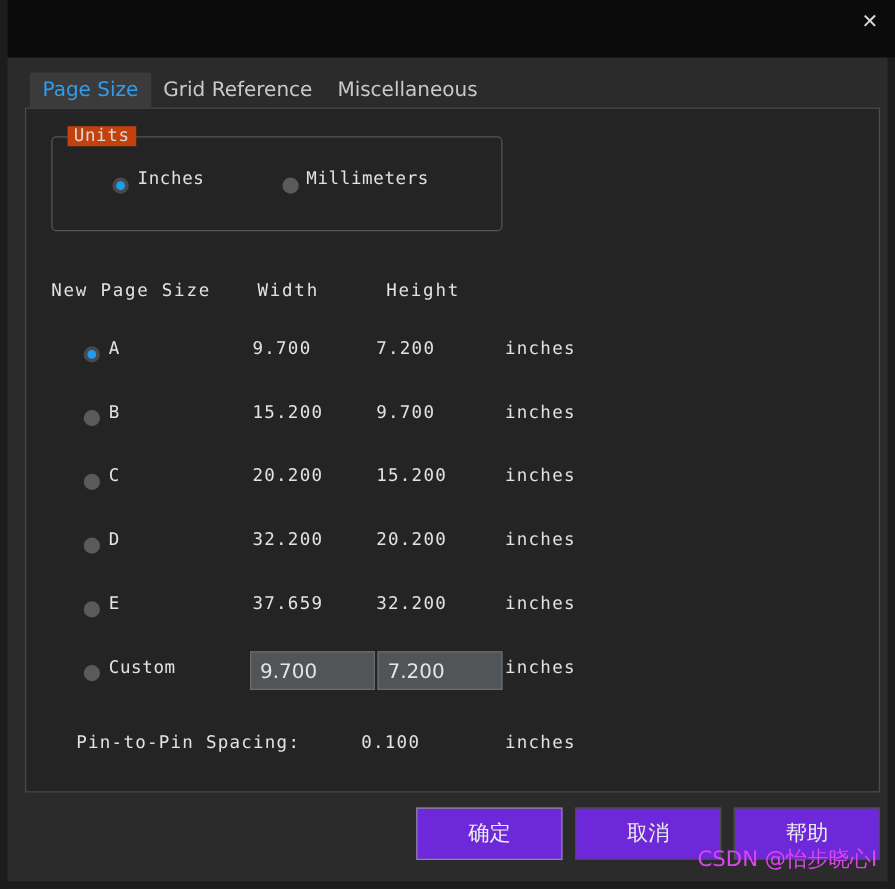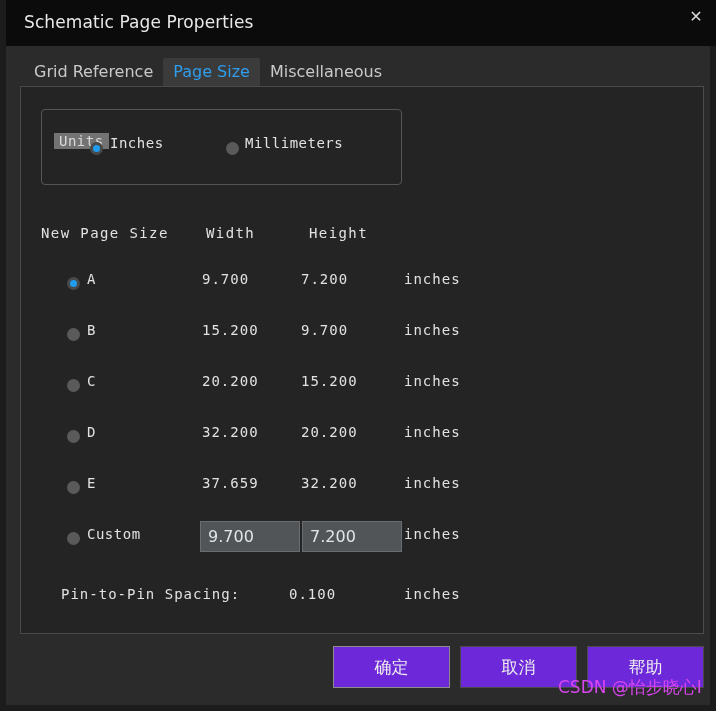--- a/index.html
+++ b/index.html
@@ -104,27 +104,26 @@
     width: 361px;
     height: 76px;
     border: 1px solid #555;
     border-radius: 4px;
     box-sizing: border-box;
   }
   .group-title {
     position: absolute;
     left: 12px;
     top: -9px;
-    background: #737373;
+    background: #c2410c;
     padding: 0 5px;
     font-size: 14px;
     color: #dadada;
     white-space: nowrap;
     letter-spacing: .5px;
-    margin-top: 32px;
   }
   .group-inner {
     position: absolute;
     left: 0; top: 0;
     width: 100%; height: 100%;
   }
 
   
   .radio {
     position: absolute;
@@ -308,27 +307,26 @@
     white-space: nowrap;
     pointer-events: none;
   }
 </style>
 </head>
 <body>
 
 <div class="dialog">
 
   <div class="titlebar">
-    <div class="title-text">Schematic Page Properties</div>
     <div class="close-btn">✕</div>
   </div>
 
   <div class="tabbar">
+    <div class="tab active">Page Size</div>
     <div class="tab">Grid Reference</div>
-    <div class="tab active">Page Size</div>
     <div class="tab">Miscellaneous</div>
   </div>
 
   <div class="panel">
 
     <div class="groupbox">
       <div class="group-title">Units</div>
       <div class="group-inner">
         <div class="radio checked opt-inches-radio"></div>
         <div class="radio-label opt-inches-label">Inches</div>

